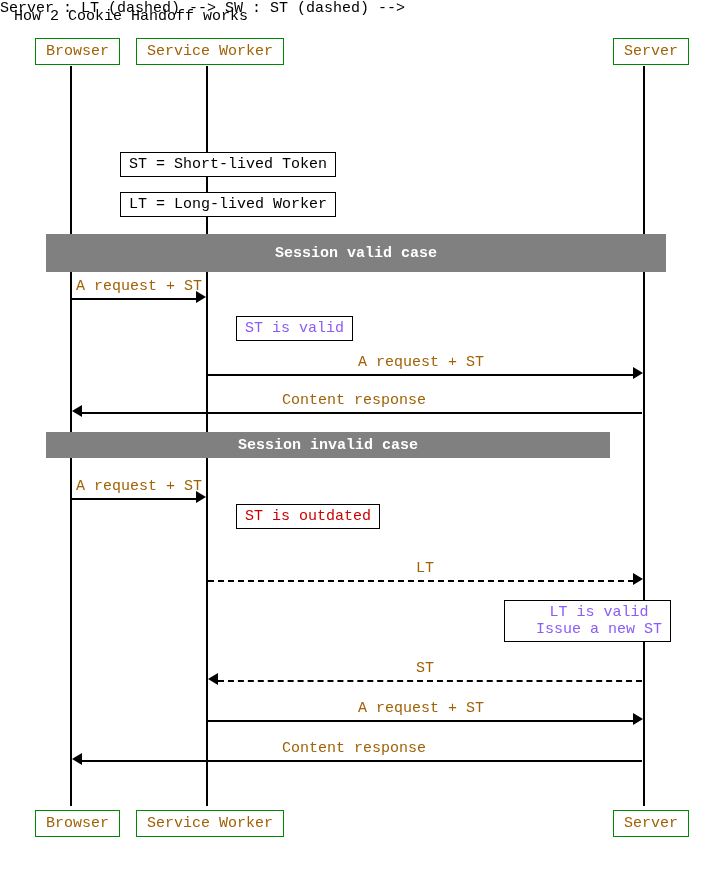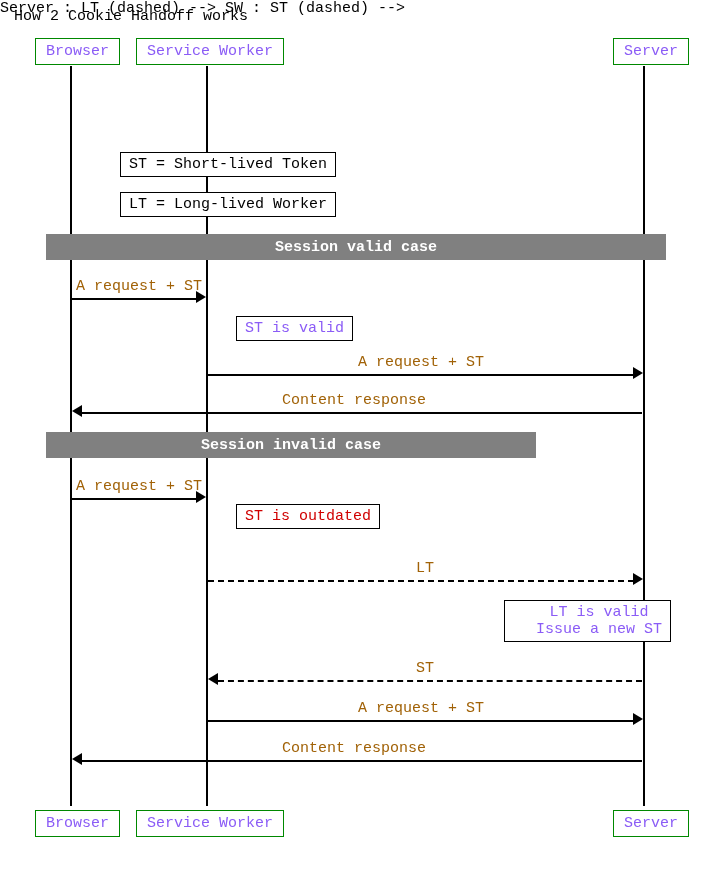--- a/index.html
+++ b/index.html
@@ -19,21 +19,21 @@
     position: absolute;
     left: 14px;
     top: 8px;
     color: #000;
     font-size: 15px;
     text-align: center;
   }
   .participant-box {
     position: absolute;
     border: 1px solid #080;
-    color: #8b5cf6;
+    color: #a16207;
     background: #fff;
     text-align: center;
     padding: 4px 10px;
     font-size: 15px;
     z-index: 3;
   }
   .lifeline {
     position: absolute;
     width: 0;
     border-left: 2px solid #000;
@@ -117,21 +117,21 @@
   
   <div class="participant-box" style="left:35px;  top:810px;">Browser</div>
   <div class="participant-box" style="left:136px; top:810px;">Service Worker</div>
   <div class="participant-box" style="left:613px; top:810px;">Server</div>
 
   
   <div class="note-box" style="left:120px; top:152px;">ST = Short-lived Token</div>
   <div class="note-box" style="left:120px; top:192px;">LT = Long-lived Worker</div>
 
   
-  <div class="divider-bar" style="left:46px; top:234px; width:620px; height:26px;">
+  <div class="divider-bar" style="left:46px; top:234px; width:620px; height:38px;">
     <span class="divider-label">Session valid case</span>
   </div>
 
   
   <div class="msg-label" style="left:76px; top:278px;">A request + ST</div>
   <div class="arrow-line" style="left:72px; top:298px; width:124px;"></div>
   <div class="arrow-head-r" style="left:196px; top:291px;"></div>
 
   
   <div class="note-box note-blue" style="left:236px; top:316px;">ST is valid</div>
@@ -140,21 +140,21 @@
   <div class="msg-label" style="left:358px; top:354px;">A request + ST</div>
   <div class="arrow-line" style="left:208px; top:374px; width:426px;"></div>
   <div class="arrow-head-r" style="left:633px; top:367px;"></div>
 
   
   <div class="msg-label" style="left:282px; top:392px;">Content response</div>
   <div class="arrow-line" style="left:82px; top:412px; width:560px;"></div>
   <div class="arrow-head-l" style="left:72px; top:405px;"></div>
 
   
-  <div class="divider-bar" style="left:46px; top:432px; width:490px; height:26px;">
+  <div class="divider-bar" style="left:46px; top:432px; width:564px; height:26px;">
     <span class="divider-label">Session invalid case</span>
   </div>
 
   
   <div class="msg-label" style="left:76px; top:478px;">A request + ST</div>
   <div class="arrow-line" style="left:72px; top:498px; width:124px;"></div>
   <div class="arrow-head-r" style="left:196px; top:491px;"></div>
 
   
   <div class="note-box note-red" style="left:236px; top:504px;">ST is outdated</div>

